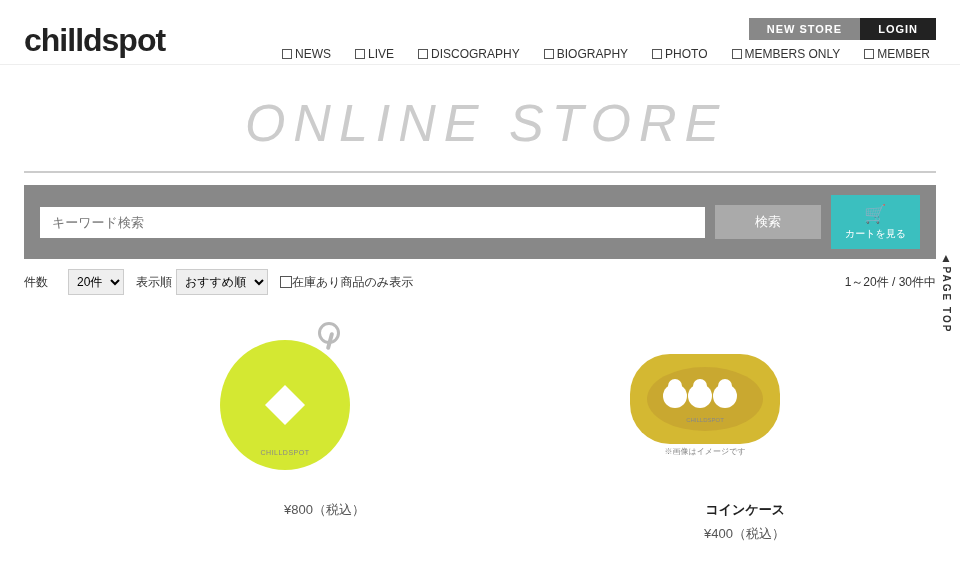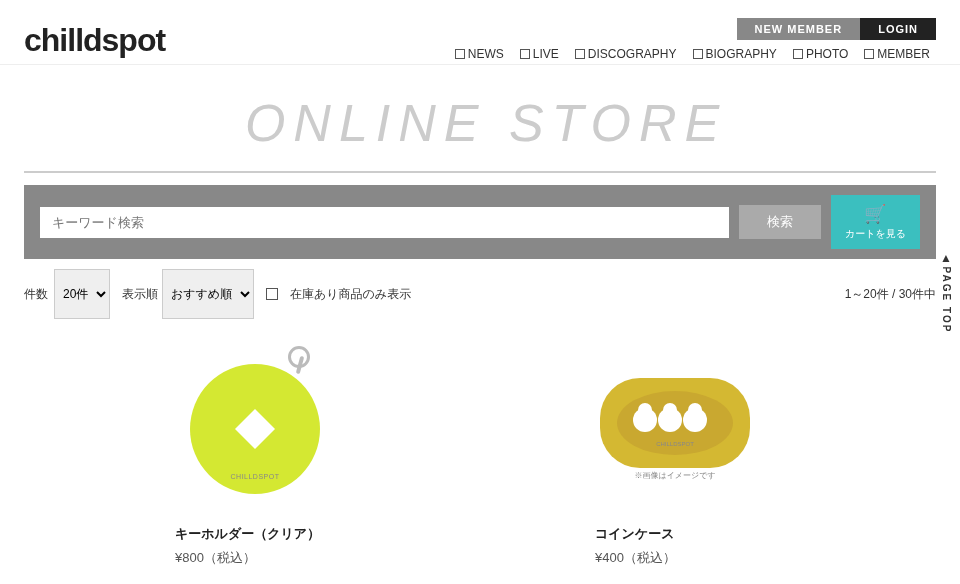--- a/index.html
+++ b/index.html
@@ -8,54 +8,54 @@
     
     .header { display: flex; align-items: flex-start; padding: 18px 24px 0 24px; position: relative; }
     .logo { font-size: 32px; font-weight: 700; color: #222; letter-spacing: -1px; flex-shrink: 0; margin-top: 4px; }
 
     .nav-area { display: flex; flex-direction: column; margin-left: 60px; margin-top: 0; }
     .top-buttons { display: flex; gap: 0; justify-content: flex-end; margin-bottom: 4px; }
     .top-btn { padding: 5px 18px; font-size: 11px; font-weight: 700; letter-spacing: 1px; cursor: pointer; border: none; }
     .top-btn.new-member { background: #888; color: #fff; }
     .top-btn.login { background: #222; color: #fff; }
 
-    .nav-links { display: flex; flex-wrap: wrap; gap: 0 4px; align-items: center; }
+    .nav-links { display: flex; flex-wrap: wrap; gap: 0 12px; align-items: center; }
     .nav-item { display: flex; align-items: center; gap: 3px; font-size: 12px; color: #333; cursor: pointer; padding: 3px 6px; white-space: nowrap; }
     .nav-item .nav-checkbox { width: 10px; height: 10px; border: 1px solid #555; display: inline-block; flex-shrink: 0; }
 
     .nav-second-row { display: flex; justify-content: flex-end; margin-top: 2px; }
 
     
     .page-title-section { text-align: center; padding: 28px 0 18px 12px; }
     .page-title { font-size: 52px; font-weight: 300; color: #ccc; letter-spacing: 8px; font-style: italic; }
 
     
     .divider { border: none; border-top: 2px solid #ccc; margin: 0 24px; }
 
     
     .search-section { display: flex; align-items: center; background: #888; padding: 10px 16px; margin: 0 24px; }
     .search-input-wrap { flex: 1; }
     .search-input { width: 100%; padding: 8px 12px; font-size: 13px; border: none; outline: none; color: #999; }
-    .search-btn { background: #aaa; color: #fff; border: none; padding: 8px 28px; font-size: 13px; cursor: pointer; margin-left: 10px; }
+    .search-btn { background: #aaa; color: #fff; border: none; padding: 8px 40px; font-size: 13px; cursor: pointer; margin-left: 10px; }
     .cart-btn { background: #3bbfbf; color: #fff; border: none; padding: 8px 14px; font-size: 11px; cursor: pointer; margin-left: 10px; display: flex; flex-direction: column; align-items: center; min-width: 60px; }
     .cart-icon { font-size: 18px; }
     .cart-label { font-size: 10px; margin-top: 2px; }
 
     
     .filter-section { display: flex; align-items: center; padding: 10px 24px; font-size: 12px; color: #333; }
-    .filter-section .count-label { margin-right: 6px; }
-    .filter-select { font-size: 12px; padding: 16px 4px; border: 1px solid #ccc; margin-right: 12px; }
+    .filter-section .count-label { margin-right: 20px; }
+    .filter-select { font-size: 12px; padding: 4px 4px; border: 1px solid #ccc; margin-right: 12px; }
     .filter-section .sort-label { margin-right: 4px; }
-    .in-stock-wrap { display: flex; align-items: center; gap: 12px; margin-right: 16px; }
+    .in-stock-wrap { display: flex; align-items: center; gap: 0; margin-right: 16px; }
     .in-stock-checkbox { width: 12px; height: 12px; border: 1px solid #555; display: inline-block; }
     .pagination { margin-left: auto; }
 
     
     .products-grid { display: flex; gap: 0; padding: 20px 60px 20px 60px; justify-content: space-around; }
-    .product-item { display: flex; flex-direction: column; align-items: flex-start; width: 190px; }
+    .product-item { display: flex; flex-direction: column; align-items: flex-end; width: 190px; }
     .product-image-wrap { width: 160px; height: 160px; display: flex; align-items: center; justify-content: center; margin-bottom: 16px; }
 
     
     .product-keychain { background: #d4e832; border-radius: 50%; width: 130px; height: 130px; display: flex; align-items: center; justify-content: center; position: relative; }
 
     
     .product-coincase { background: #d4b832; border-radius: 40px; width: 150px; height: 90px; display: flex; align-items: center; justify-content: center; }
 
     
     .product-towel { background: #8b2020; width: 155px; height: 100px; border-radius: 4px; display: flex; align-items: center; justify-content: center; }
@@ -72,21 +72,21 @@
     .img-note { font-size: 8px; color: #888; text-align: center; margin-top: 2px; }
   </style>
 </head>
 <body>
 
 <div style="background:#fff; border-bottom: 1px solid #eee;">
   <div class="header">
     <div class="logo">chilldspot</div>
     <div class="nav-area" style="margin-left:auto;">
       <div class="top-buttons">
-        <button class="top-btn new-member">NEW MEMBER</button>
+        <button class="top-btn new-member">NEW STORE</button>
         <button class="top-btn login">LOGIN</button>
       </div>
       <div class="nav-links">
         <div class="nav-item">
           <span class="nav-checkbox"></span>
           <span>NEWS</span>
         </div>
         <div class="nav-item">
           <span class="nav-checkbox"></span>
           <span>LIVE</span>
@@ -95,20 +95,24 @@
           <span class="nav-checkbox"></span>
           <span>DISCOGRAPHY</span>
         </div>
         <div class="nav-item">
           <span class="nav-checkbox"></span>
           <span>BIOGRAPHY</span>
         </div>
         <div class="nav-item">
           <span class="nav-checkbox"></span>
           <span>PHOTO</span>
+        </div>
+        <div class="nav-item">
+          <span class="nav-checkbox"></span>
+          <span>MEMBERS ONLY</span>
         </div>
         <div class="nav-item">
           <span class="nav-checkbox"></span>
           <span>MEMBER</span>
         </div>
       </div>
     </div>
   </div>
 </div>
 
@@ -158,21 +162,20 @@
         <div style="position:absolute; top:-8px; right:18px; width:4px; height:18px; background:#bbb; border-radius:2px; transform:rotate(15deg);"></div>
         <div class="product-keychain">
           <svg width="50" height="50" viewBox="0 0 50 50">
             <polygon points="25,5 45,25 25,45 5,25" fill="white"></polygon>
             <text x="25" y="60" font-size="8" fill="#888" text-anchor="middle" font-family="Arial">CHILLDSPOT</text>
           </svg>
           <div style="position:absolute; bottom:14px; font-size:7px; color:#888; text-align:center; letter-spacing:0.5px;">CHILLDSPOT</div>
         </div>
       </div>
     </div>
-    <div class="product-name">キーホルダー（クリア）</div>
     <div class="product-price">¥800（税込）</div>
   </div>
 
   <div class="product-item">
     <div class="product-image-wrap">
       <div style="display:flex; flex-direction:column; align-items:center;">
         <div class="product-coincase">
           <svg width="120" height="70" viewBox="0 0 120 70">
             <ellipse cx="60" cy="35" rx="58" ry="32" fill="#c9a830"></ellipse>
 

